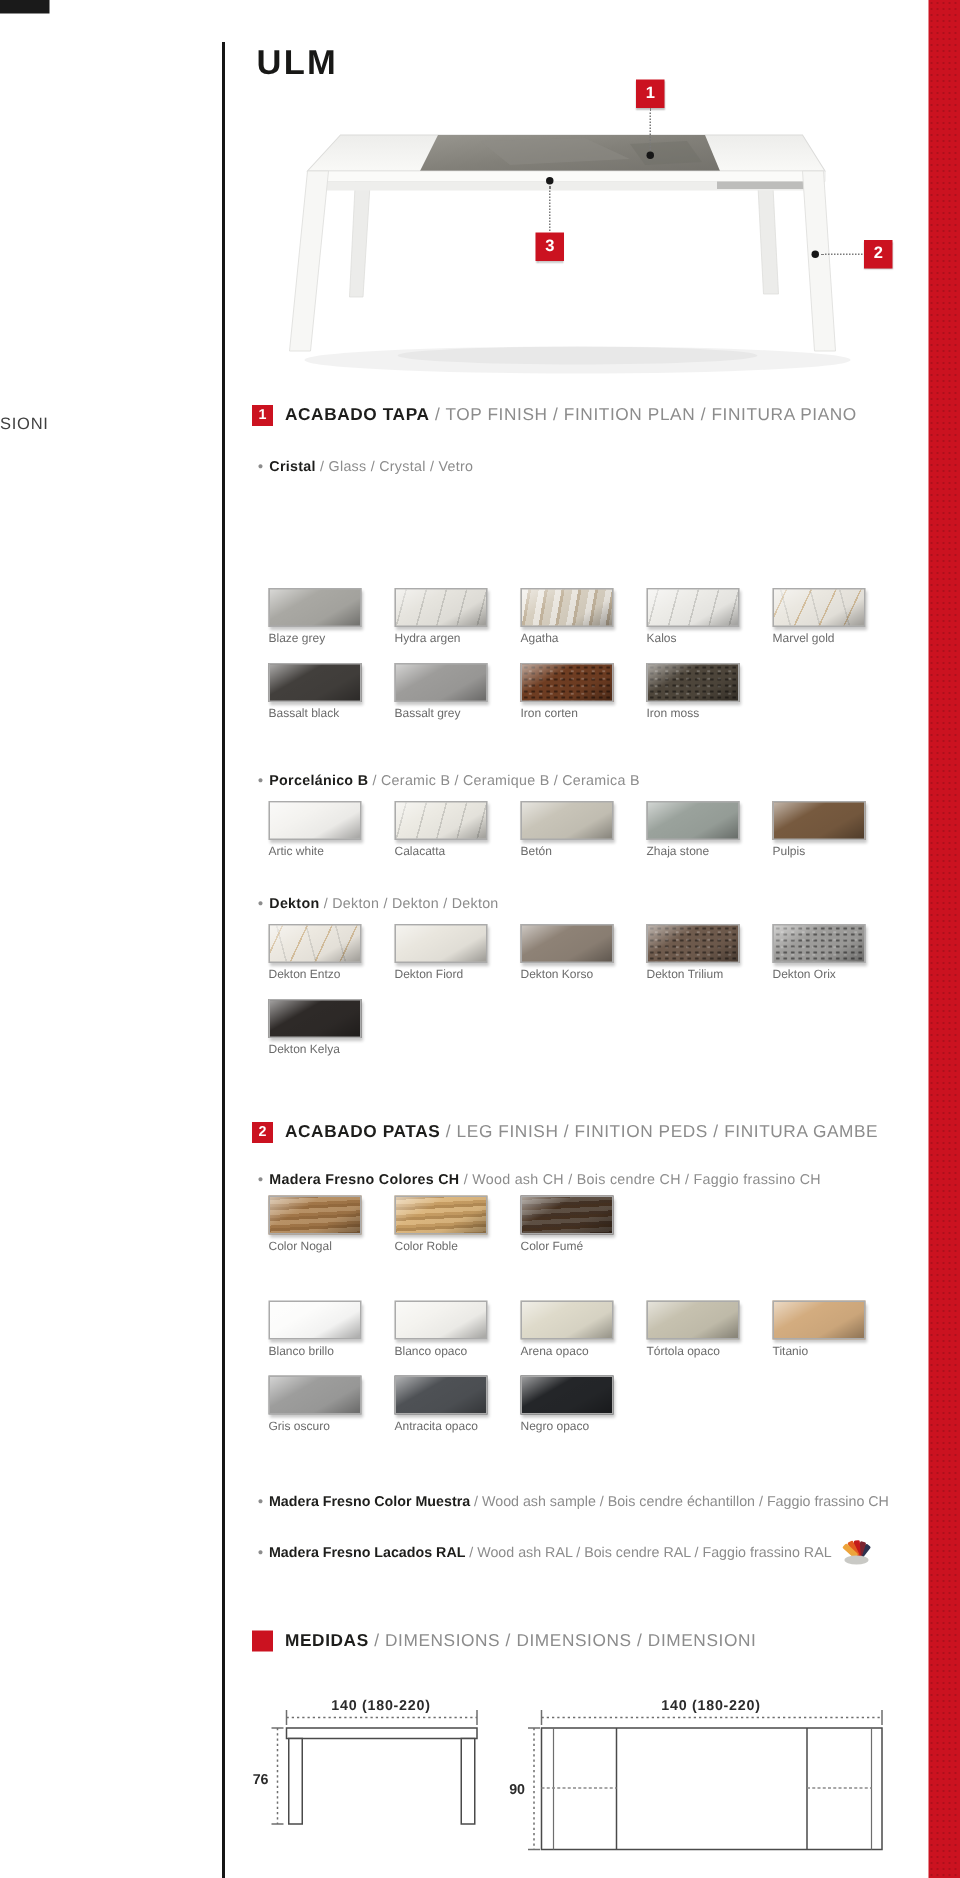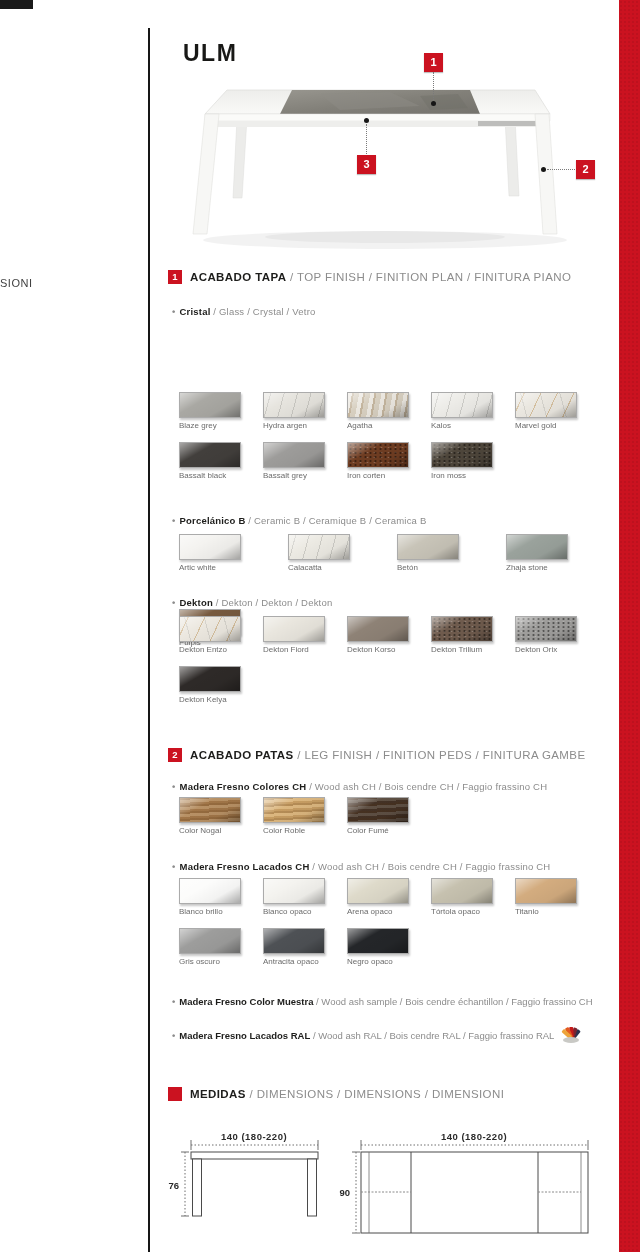--- a/index.html
+++ b/index.html
@@ -63,21 +63,21 @@
 </style>
 </head>
 <body>
 
 <div class="page">
   <div class="corner-bar"></div>
   <div class="side-text">SIONI</div>
   <div class="vline"></div>
   <div class="red-bar"></div>
 
-  <h1 class="title" style="margin:12px;">ULM</h1>
+  <h1 class="title" style="margin:0;">ULM</h1>
 
   <div class="figure">
     <svg width="420" height="212" viewBox="0 0 420 212">
       <defs>
         <linearGradient id="slabGrad" x1="0" y1="0" x2="1" y2="1">
           <stop offset="0" stop-color="#98968f"></stop>
             <stop offset=".5" stop-color="#828079"></stop>
             <stop offset="1" stop-color="#74726c"></stop>
         </linearGradient>
         <linearGradient id="topGrad" x1="0" y1="0" x2="0" y2="1">
@@ -155,21 +155,21 @@
         </div>
         <div class="cell">
           <div class="swatch speckle" style="background-color: rgb(78, 70, 59);"></div>
           <div class="swatch-label">Iron moss</div>
         </div>
       </div>
   </div>
 
   <div class="group" style="top:515px;">
     <div class="group-head"><span class="bullet">•</span><b>Porcelánico B</b> <span>/ Ceramic B / Ceramique B / Ceramica B</span></div>
-    <div class="swatch-grid" style="margin-top:8px;gap:25px;">
+    <div class="swatch-grid" style="margin-top:8px;">
         <div class="cell">
           <div class="swatch" style="background-color: rgb(244, 243, 240);"></div>
           <div class="swatch-label">Artic white</div>
         </div>
         <div class="cell">
           <div class="swatch marble-grey" style="background-color: rgb(236, 234, 227);"></div>
           <div class="swatch-label">Calacatta</div>
         </div>
         <div class="cell">
           <div class="swatch" style="background-color: rgb(200, 196, 184);"></div>
@@ -233,21 +233,20 @@
           <div class="swatch-label">Color Roble</div>
         </div>
         <div class="cell">
           <div class="swatch wood" style="background-color: rgb(58, 45, 38);"></div>
           <div class="swatch-label">Color Fumé</div>
         </div>
       </div>
   </div>
 
   <div class="group" style="top:861px;">
-    <div class="group-head"><span class="bullet">•</span><b>Madera Fresno Lacados CH</b> <span>/ Wood ash CH / Bois cendre CH / Faggio frassino CH</span></div>
     <div class="swatch-grid" style="margin-top:6px;align-items:center;">
         <div class="cell">
           <div class="swatch" style="background-color: rgb(252, 252, 251);"></div>
           <div class="swatch-label">Blanco brillo</div>
         </div>
         <div class="cell">
           <div class="swatch" style="background-color: rgb(244, 243, 239);"></div>
           <div class="swatch-label">Blanco opaco</div>
         </div>
         <div class="cell">

